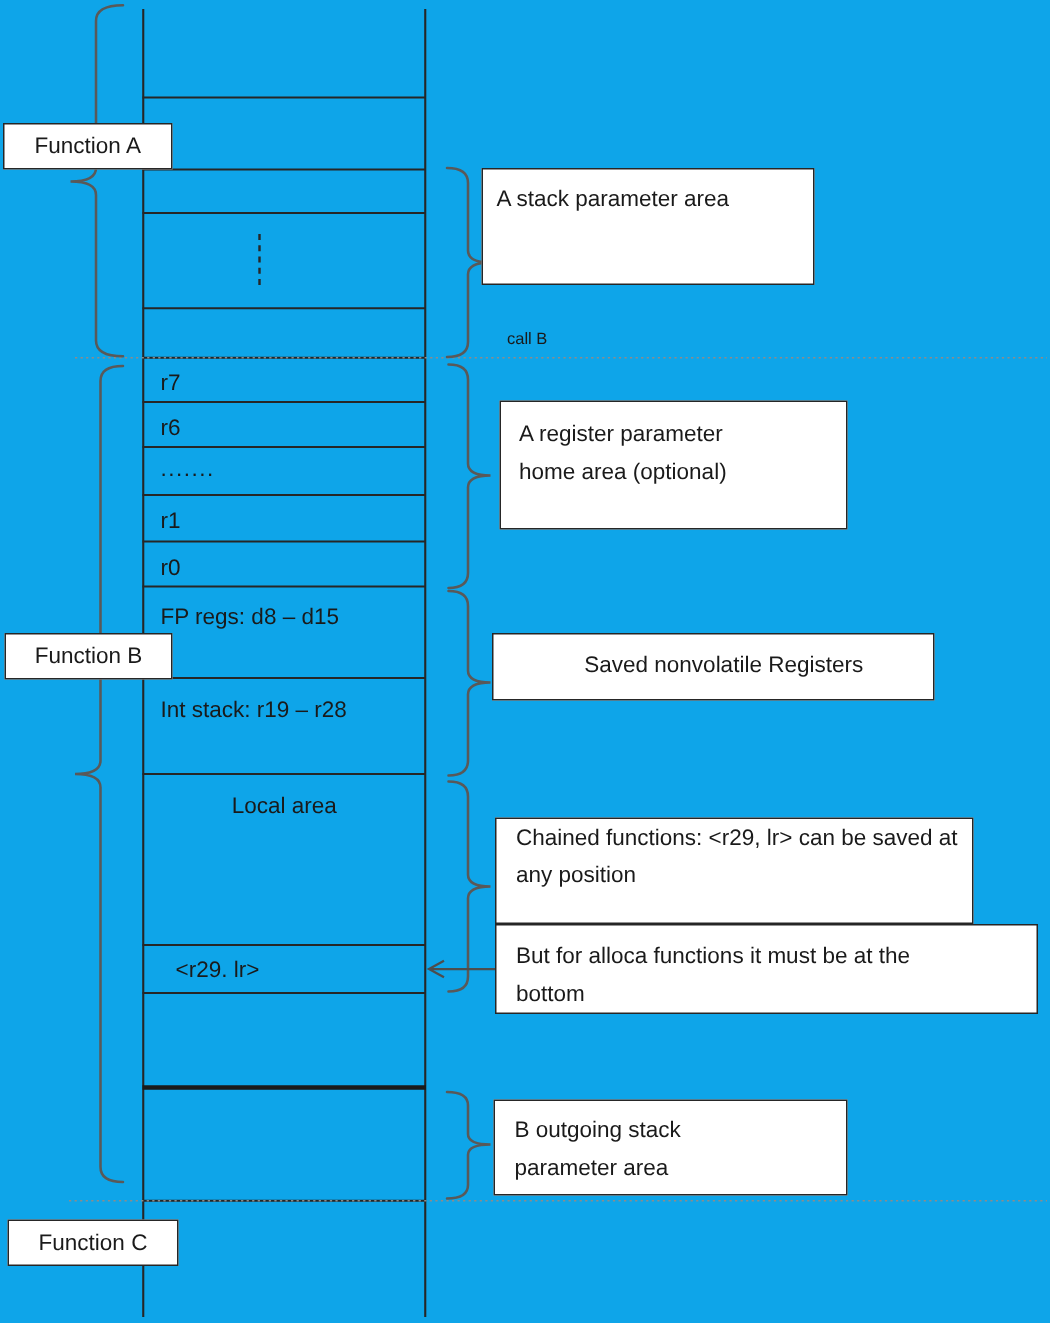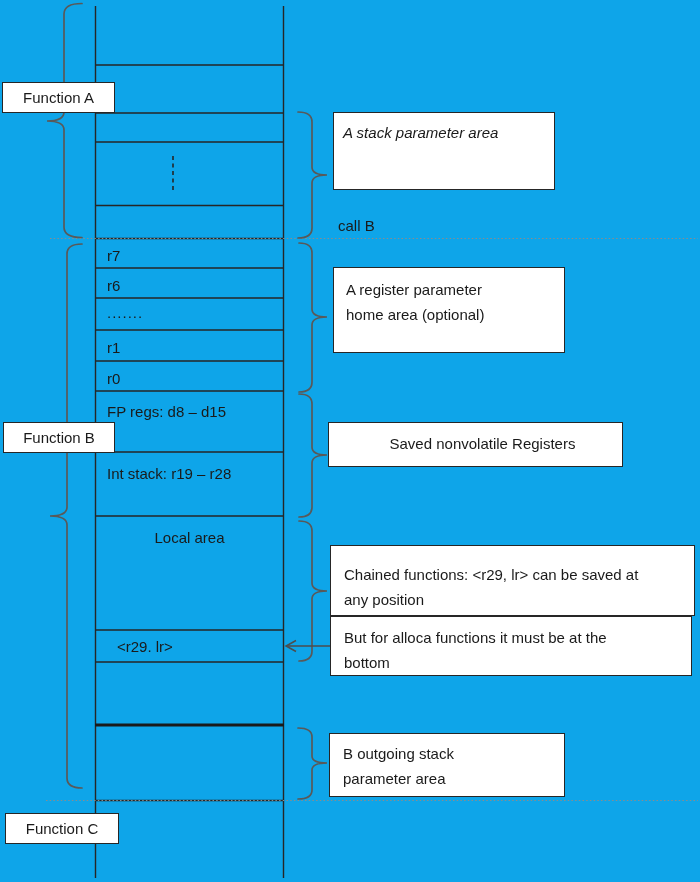--- a/index.html
+++ b/index.html
@@ -15,21 +15,21 @@
     font-size:15px;z-index:3;
   }
   .callout{
     position:absolute;background:#ffffff;border:1.6px solid #262626;
     box-sizing:border-box;font-size:15px;z-index:3;
   }
   .co-line{line-height:25px;white-space:nowrap;}
   .cell-label{
     position:absolute;font-size:15px;line-height:20px;white-space:nowrap;z-index:2;
   }
-  .free-label{position:absolute;font-size:15px;line-height:20px;white-space:nowrap;z-index:2;}
+  .free-label{position:absolute;font-size:11px;line-height:20px;white-space:nowrap;z-index:2;}
 </style>
 </head>
 <body>
 
 <div class="canvas">
 
   <svg class="layer" width="700" height="882" viewBox="0 0 700 882" style="z-index:1;">
 
     <line x1="95.5" y1="6" x2="95.5" y2="878" stroke="#262626" stroke-width="1.4"></line>
     <line x1="283.5" y1="6" x2="283.5" y2="878" stroke="#262626" stroke-width="1.4"></line>
@@ -92,34 +92,34 @@
   <div class="cell-label" style="left:107px;top:246px;">r7</div>
   <div class="cell-label" style="left:107px;top:276px;">r6</div>
   <div class="cell-label" style="left:107px;top:303px;letter-spacing:1px;">.......</div>
   <div class="cell-label" style="left:107px;top:338px;">r1</div>
   <div class="cell-label" style="left:107px;top:369px;">r0</div>
   <div class="cell-label" style="left:107px;top:402px;">FP regs: d8 – d15</div>
   <div class="cell-label" style="left:107px;top:464px;">Int stack: r19 – r28</div>
   <div class="cell-label" style="left:96px;top:528px;width:187px;text-align:center;">Local area</div>
   <div class="cell-label" style="left:117px;top:637px;">&lt;r29. lr&gt;</div>
 
-  <div class="callout" style="left:333px;top:112px;width:222px;height:78px;padding:7px 0 0 9px;font-style:italic;">
+  <div class="callout" style="left:321px;top:112px;width:222px;height:78px;padding:7px 0 0 9px;">
     <div class="co-line">A stack parameter area</div>
   </div>
 
   <div class="callout" style="left:333px;top:267px;width:232px;height:86px;padding:9px 0 0 12px;">
     <div class="co-line">A register parameter</div>
     <div class="co-line">home area (optional)</div>
   </div>
 
   <div class="callout" style="left:328px;top:422px;width:295px;height:45px;padding:8px 0 0 14px;text-align:center;">
     <div class="co-line">Saved nonvolatile Registers</div>
   </div>
 
-  <div class="callout" style="left:330px;top:545px;width:365px;height:71px;padding:16px 0 0 13px;">
+  <div class="callout" style="left:330px;top:545px;width:319px;height:71px;padding:0 0 0 13px;">
     <div class="co-line">Chained functions: &lt;r29, lr&gt; can be saved at</div>
     <div class="co-line">any position</div>
   </div>
 
   <div class="callout" style="left:330px;top:616px;width:362px;height:60px;padding:8px 12px 0 13px;">
     <div class="co-line">But for alloca functions it must be at the</div>
     <div class="co-line">bottom</div>
   </div>
 
   <div class="callout" style="left:329px;top:733px;width:236px;height:64px;padding:7px 0 0 13px;">

